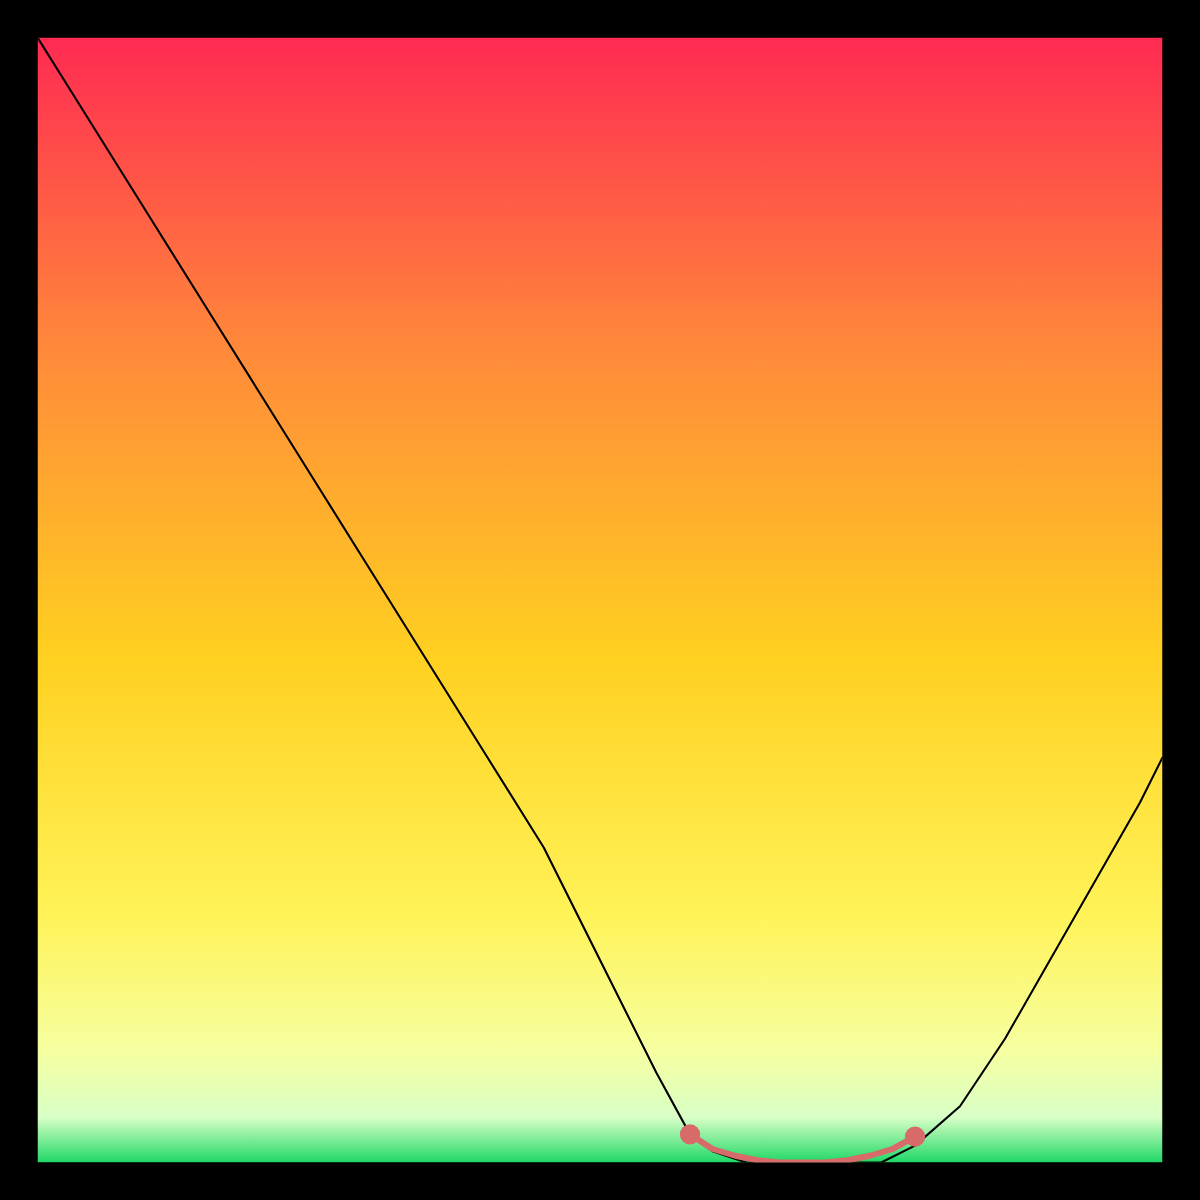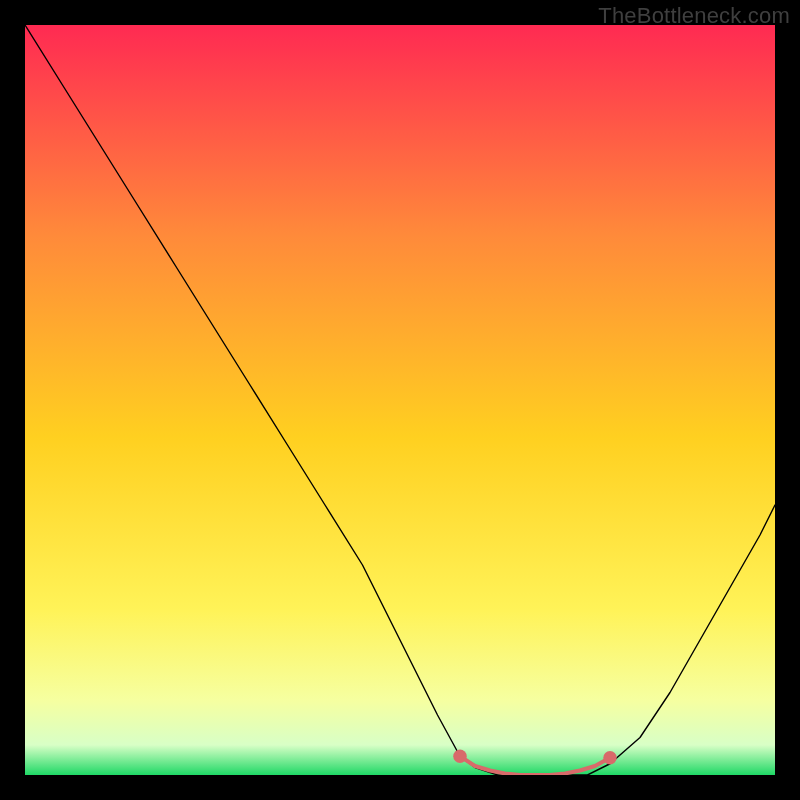--- a/index.html
+++ b/index.html
@@ -33,21 +33,20 @@
     top: 25px;
     width: 750px;
     height: 750px;
     display: block;
   }
 </style>
 </head>
 <body>
 
 <div class="frame">
-  <div class="watermark">TheBottleneck.com</div>
 
   <svg class="plot" viewBox="0 0 100 100" preserveAspectRatio="none">
     <defs>
       <linearGradient id="bgGrad" x1="0" y1="0" x2="0" y2="1">
         <stop offset="0%" stop-color="#ff2a52"></stop>
         <stop offset="28%" stop-color="#ff8a3a"></stop>
         <stop offset="55%" stop-color="#ffd020"></stop>
         <stop offset="78%" stop-color="#fff358"></stop>
         <stop offset="90%" stop-color="#f6ffa0"></stop>
         <stop offset="96%" stop-color="#d8ffc6"></stop>

